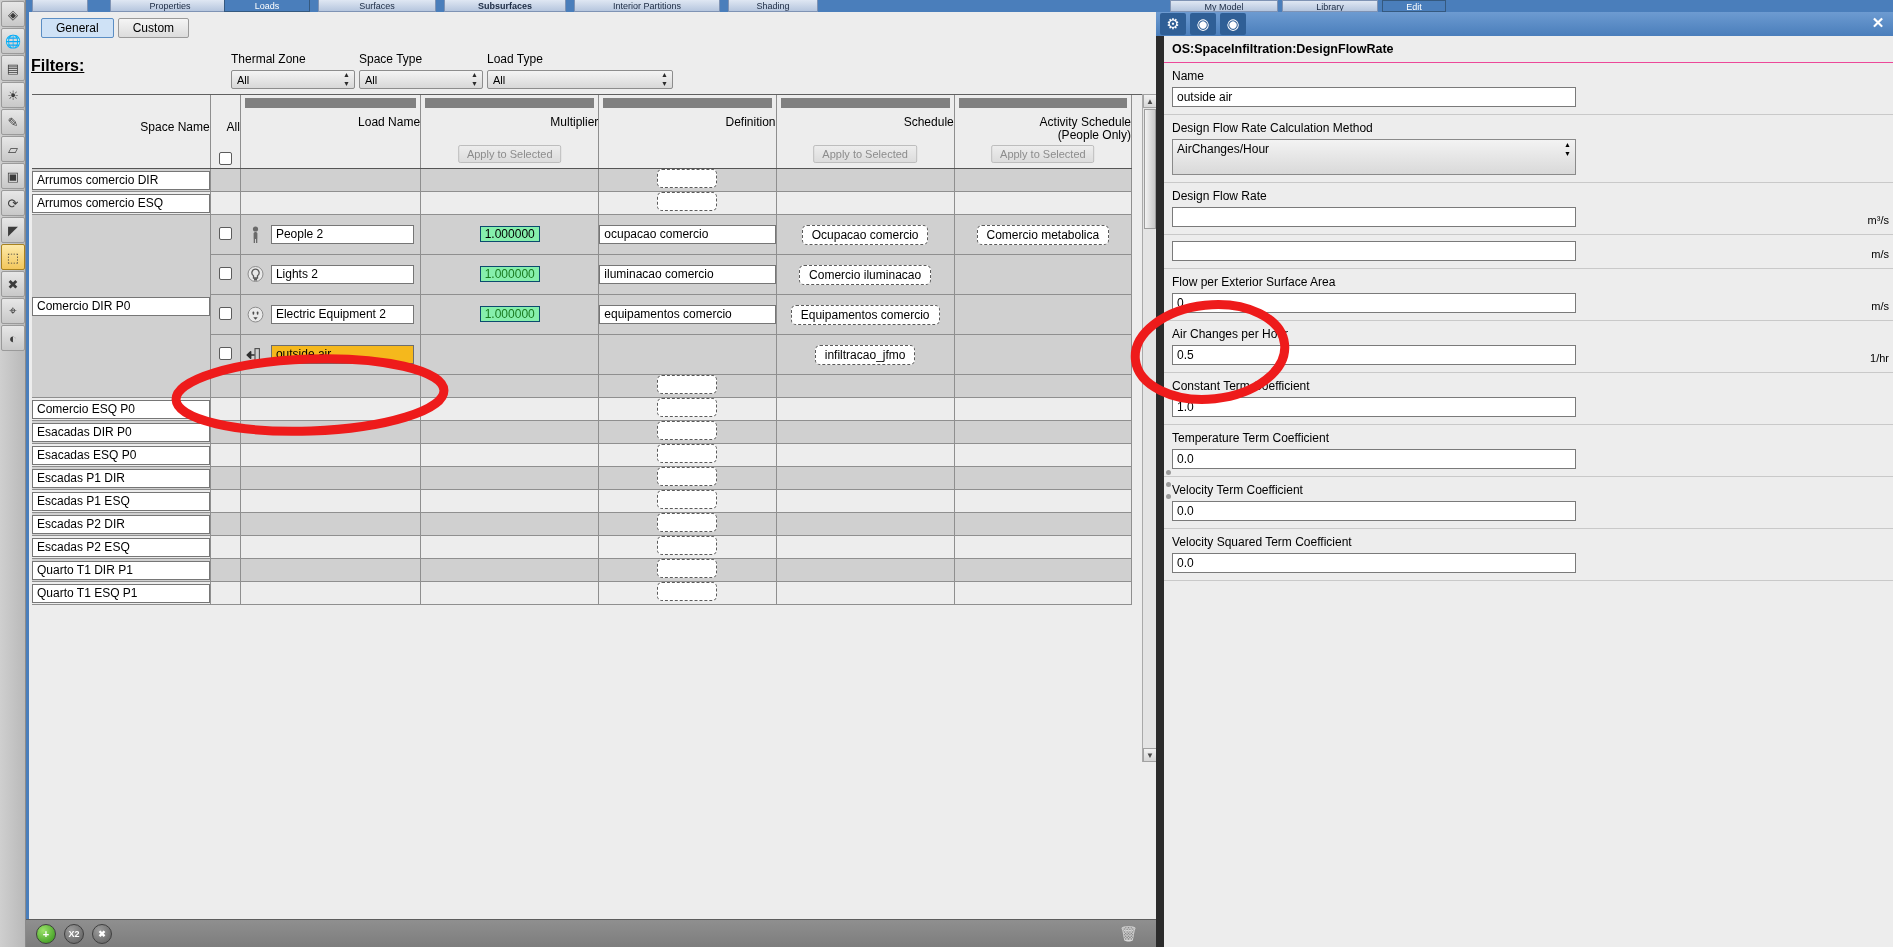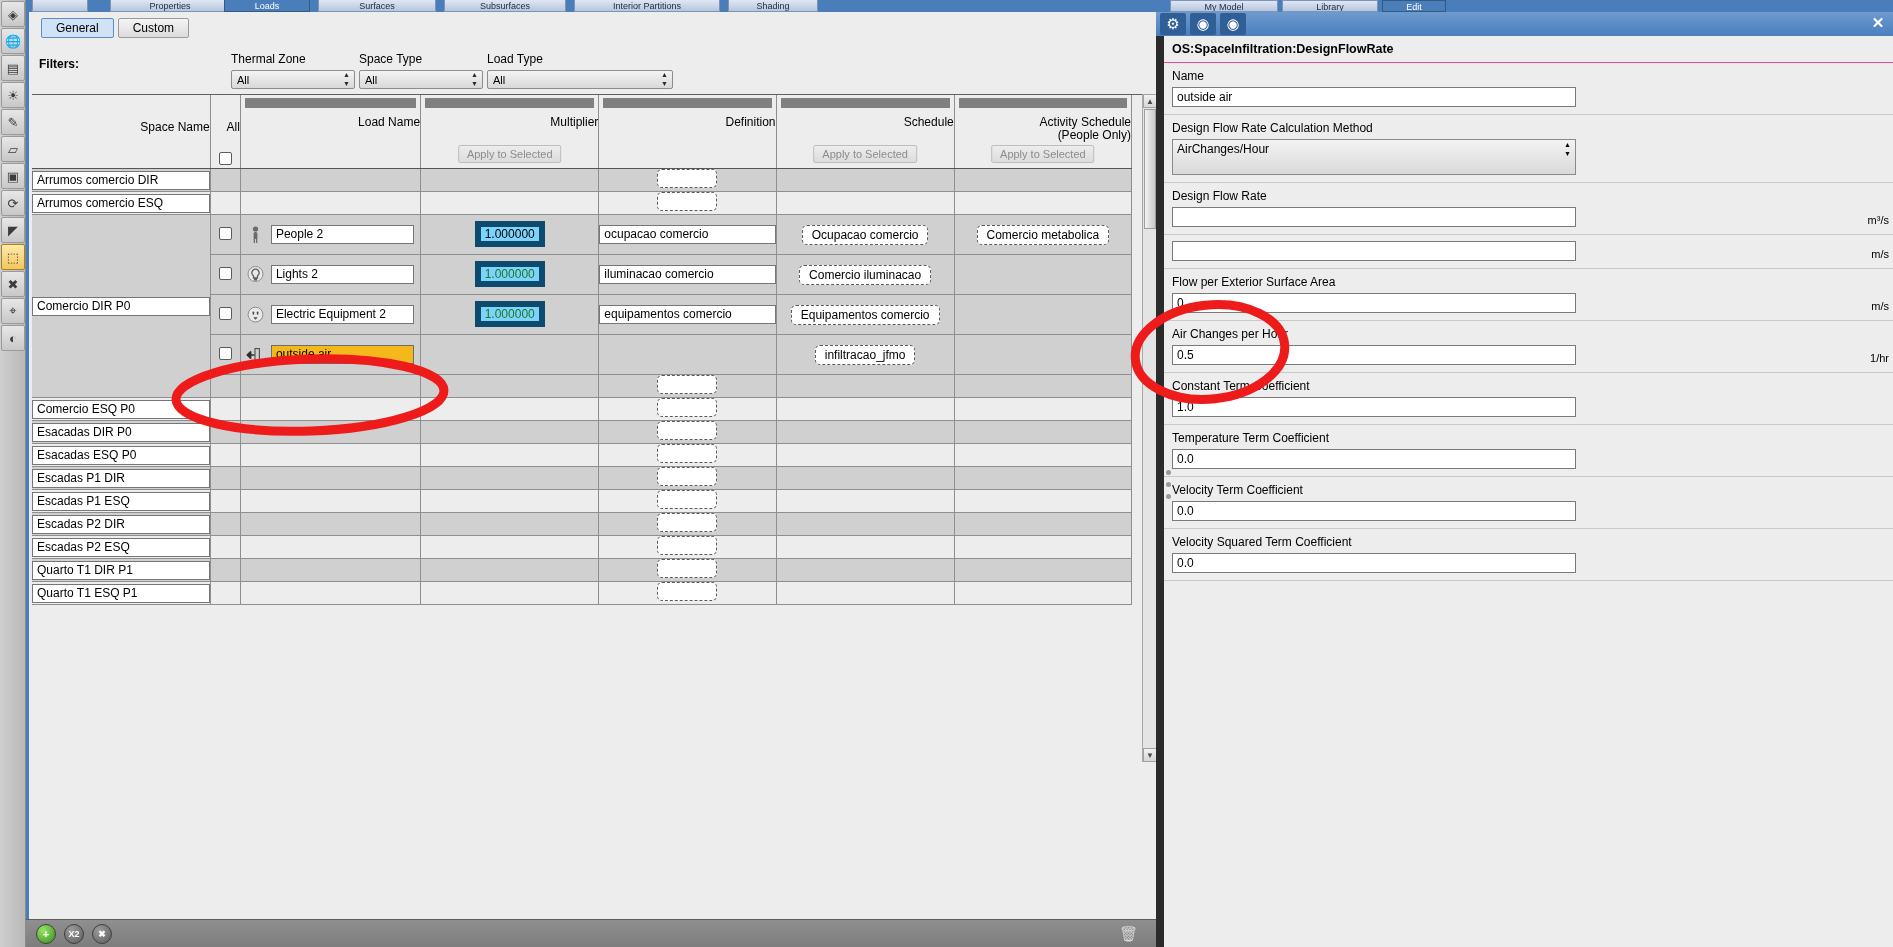--- a/index.html
+++ b/index.html
@@ -64,21 +64,21 @@
     border:1px solid #9a9a9a; border-radius:2px;
     cursor:default;
   }
   .subtab.active {
     background:#cfe2f6; border-color:#5b8ec4;
   }
 
   
   #filters-row { position:absolute; left:0; top:40px; width:1130px; height:50px; }
   #filters-label {
-    position:absolute; left:10px; top:5px; font-size:12px; font-weight:bold;
+    position:absolute; left:2px; top:5px; font-size:16px; font-weight:bold;text-decoration:underline;
   }
   .filt { position:absolute; top:0; }
   .filt .flabel { font-size:12px; margin-bottom:4px; display:block; }
   .combo {
     height:19px; background:linear-gradient(to bottom,#f4f4f4,#d8d8d8);
     border:1px solid #8d8d8d; border-radius:2px;
     display:flex; align-items:center; padding-left:5px;
     font-size:11px; position:relative;
   }
   .combo .spin {
@@ -122,21 +122,21 @@
   tr.alt td { background:#ededed; }
   tr.shade td { background:#d0d0d0; }
 
   .txtfield {
     background:#fff; border:1px solid #767676;
     height:19px; line-height:17px; font-size:12px;
     padding:0 4px; display:block;
   }
   .txtfield.hl { background:#f5b81c; border:1px solid #6e6e6e; }
   .numfield {
-    background:#7dd3fc; border:6px solid #0c4a6e;
+    background:#86efac; border:1px solid #0c4a6e;
     height:19px; line-height:17px; font-size:12px;
     padding:0 4px; width:72px; text-align:left;
   }
   .numfield.green { color:#1a7a20; }
   .pill {
     display:inline-block; border:1px dashed #5a5a5a; border-radius:5px;
     background:#fff; padding:2px 9px; font-size:12px; line-height:14px;
   }
   .pill.empty { width:60px; height:19px; padding:0; }
   .cellpad { padding:5px 6px; }
@@ -274,21 +274,21 @@
     <div class="tool">✖</div>
     <div class="tool">⌖</div>
     <div class="tool">◐</div>
   </div>
 
 <div id="os-tabstrip">
     <div class="otab" style="left: 6px; width: 56px;"></div>
     <div class="otab" style="left: 84px; width: 120px;">Properties</div>
     <div class="otab active" style="left: 198px; width: 86px;">Loads</div>
     <div class="otab" style="left: 292px; width: 118px;">Surfaces</div>
-    <div class="otab" style="left: 418px; width: 122px;">Subsurfaces</div>
+    <div class="otab" style="left: 418px; width: 122px; font-weight: bold;">Subsurfaces</div>
     <div class="otab" style="left: 548px; width: 146px;">Interior Partitions</div>
     <div class="otab" style="left: 702px; width: 90px;">Shading</div>
   </div>
 
 <div id="loads-panel">
 
   <div id="subtabs">
     <div class="subtab active">General</div>
     <div class="subtab">Custom</div>
   </div>

